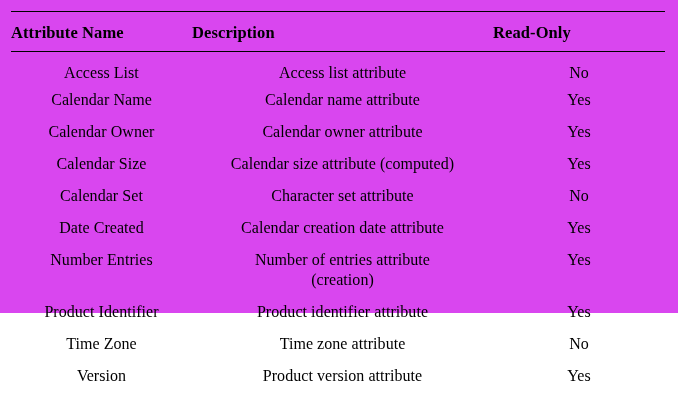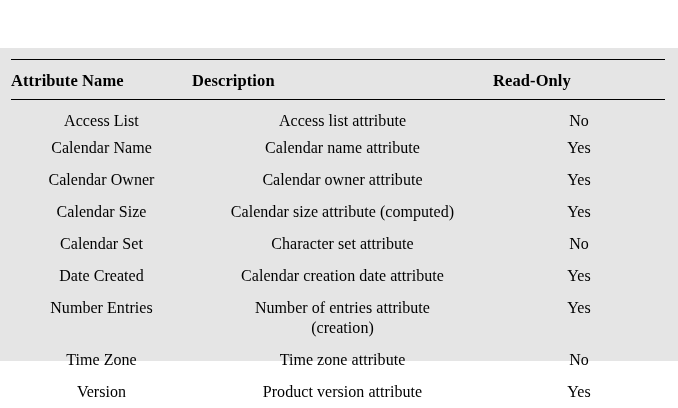--- a/index.html
+++ b/index.html
@@ -12,22 +12,21 @@
     width: 678px;
     height: 408px;
     overflow: hidden;
     font-family: "Liberation Serif", "DejaVu Serif", serif;
     color: #000000;
   }
   .page {
     position: relative;
     width: 678px;
     height: 313px;
-    background: #e5e5e5;
-    margin-top: 48px;
+    background: #d946ef;
   }
   .table-wrap {
     position: absolute;
     left: 11px;
     top: 11px;
     width: 654px;
   }
   table.attr-table {
     border-collapse: collapse;
     width: 654px;
@@ -181,20 +180,33 @@
                 <span class="cell-line">Number of entries attribute</span>
                 <span class="cell-line">(creation)</span>
               </span>
             </td>
             <td>
               <span class="cell">Yes</span>
             </td>
           </tr>
           <tr class="data-row">
             <td>
+              <span class="cell">Product Identifier</span>
+            </td>
+            <td>
+              <span class="cell">
+                <span class="cell-line">Product identifier attribute</span>
+              </span>
+            </td>
+            <td>
+              <span class="cell">Yes</span>
+            </td>
+          </tr>
+          <tr class="data-row">
+            <td>
               <span class="cell">Time Zone</span>
             </td>
             <td>
               <span class="cell">
                 <span class="cell-line">Time zone attribute</span>
               </span>
             </td>
             <td>
               <span class="cell">No</span>
             </td>

